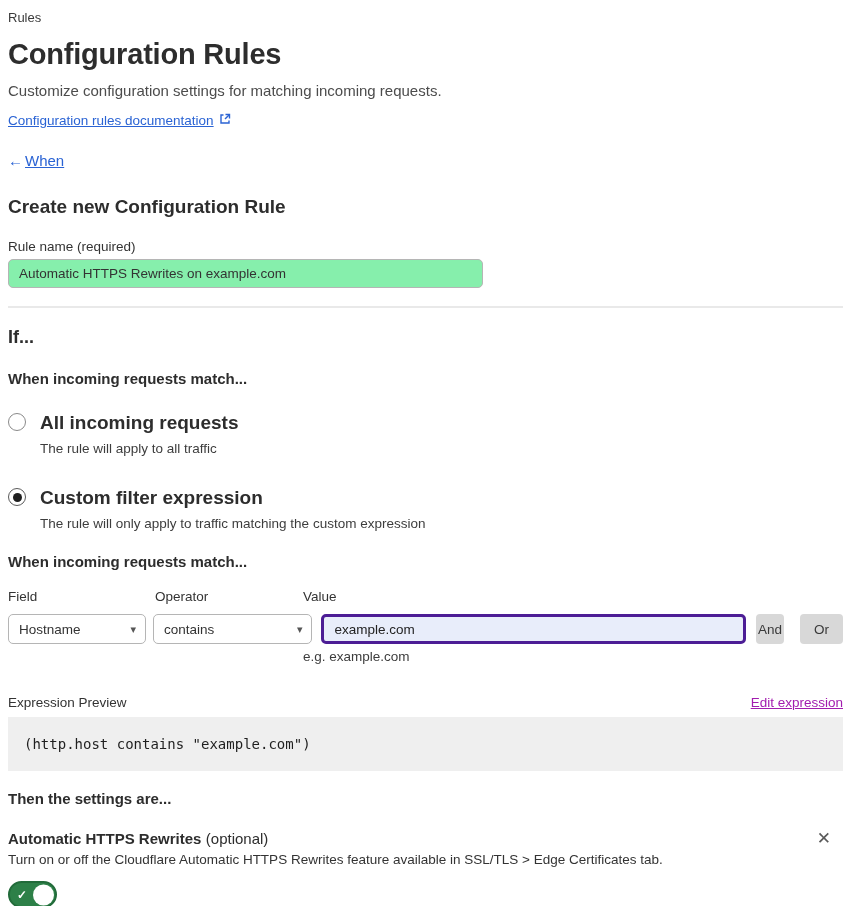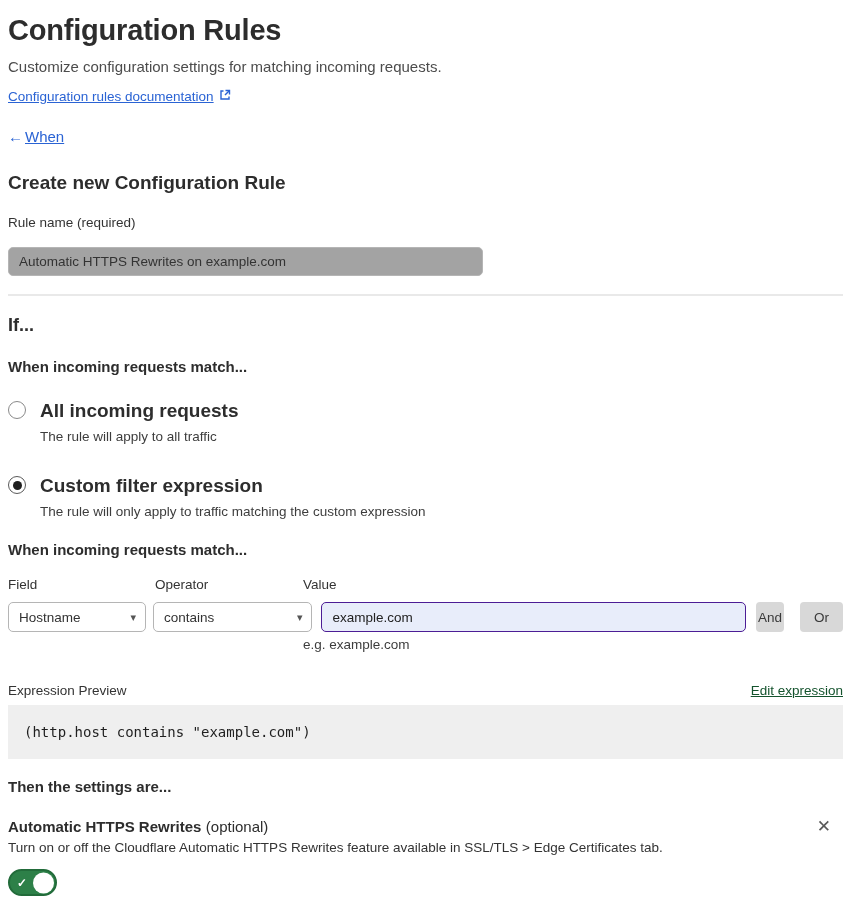--- a/index.html
+++ b/index.html
@@ -5,33 +5,33 @@
   * { margin: 0; padding: 0; box-sizing: border-box; }
   html, body { background: #ffffff; }
   .container {
     width: 852px; height: 906px;
     padding: 10px 9px 0 8px;
     font-family: "Liberation Sans", sans-serif;
     color: #313131;
     overflow: hidden;
   }
   .breadcrumb { font-size: 13px; color: #3a3a3a; }
-  .page-title { font-size: 29px; font-weight: 700; color: #2d2d2d; margin-top: 4px; letter-spacing: -0.2px; }
+  .page-title { font-size: 29px; font-weight: 700; color: #2d2d2d; margin-top: 13px; letter-spacing: -0.2px; }
   .subtitle { font-size: 15px; color: #4c4c4c; margin-top: 11px; }
   .doc-link { display: inline-flex; align-items: center; gap: 5px; margin-top: 14px; font-size: 13.5px; color: #2a63d4; cursor: pointer; }
   .doc-link .link-text { text-decoration: underline; }
   .back-link { display: flex; align-items: center; gap: 2px; margin-top: 23px; font-size: 15px; color: #2a63d4; cursor: pointer; width: fit-content; }
   .back-link .link-text { text-decoration: underline; }
   .form-heading { font-size: 19px; font-weight: 700; color: #2d2d2d; margin-top: 27px; }
   .field-label { font-size: 13.5px; color: #333; margin-top: 21px; }
   .rule-input {
-    display: block; margin-top: 17px; width: 475px; height: 29px;
+    display: block; margin-top: 5px; width: 475px; height: 29px;
     border: 1px solid #b5b5b5; border-radius: 5px;
     font-family: "Liberation Sans", sans-serif; font-size: 13.5px; color: #333;
-    padding: 0 10px; background: #a3a3a3;
+    padding: 0 10px; background: #86efac;
   }
   .helper { font-size: 13.5px; color: #3d3d3d; margin-top: 6px; }
   .divider { height: 2px; background: #e9e9e9; margin-top: 18px; }
   .if-heading { font-size: 18px; font-weight: 700; color: #2d2d2d; margin-top: 19px; }
   .match-heading { font-size: 15px; font-weight: 700; color: #2d2d2d; margin-top: 22px; }
   .radio-option { display: flex; gap: 14px; margin-top: 25px; cursor: pointer; }
   .radio-option.second { margin-top: 31px; }
   .radio {
     width: 18px; height: 18px; flex-shrink: 0; margin-top: 1px;
     border: 1.5px solid #8a8a8a; border-radius: 50%;
@@ -48,35 +48,35 @@
   .select {
     height: 30px; border: 1px solid #b5b5b5; border-radius: 5px; background: #fff;
     display: flex; align-items: center; justify-content: space-between;
     padding: 0 9px 0 10px; font-size: 13.5px; color: #333; cursor: pointer;
   }
   .select-field { width: 140px; margin-right: 7px; }
   .select-operator { width: 162px; margin-right: 9px; }
   .caret { color: #555; font-size: 11px; }
   .value-input {
     width: 432px; height: 30px; margin-right: 10px;
-    background: #e8edfa; border: 1px solid #4c1d95; border-radius: 5px;
+    background: #e8edfa; border: 3px solid #4c1d95; border-radius: 5px;
     font-family: "Liberation Sans", sans-serif; font-size: 13.5px; color: #222;
     padding: 0 10px;
   }
   .conj-btn {
     height: 30px; background: #d8d8d8; border: none; border-radius: 4px;
     font-family: "Liberation Sans", sans-serif; font-size: 13.5px; color: #3a3a3a;
     cursor: pointer;
   }
   .btn-and { width: 28px; margin-right: 16px; text-align: center; }
   .btn-or { width: 44px; }
   .eg-helper { margin-left: 295px; margin-top: 5px; font-size: 13.5px; color: #3d3d3d; }
   .preview-row { display: flex; justify-content: space-between; align-items: baseline; margin-top: 31px; }
   .preview-label { font-size: 13.5px; color: #333; }
-  .edit-link { font-size: 13.5px; color: #14532d; text-decoration: underline; cursor: pointer; }
+  .edit-link { font-size: 13.5px; color: #a21caf; text-decoration: underline; cursor: pointer; }
   .code-box {
     margin-top: 7px; background: #efefef; padding: 19px 16px;
     font-family: "DejaVu Sans Mono", "Liberation Mono", monospace;
     font-size: 14px; color: #1f1f1f;
   }
   .then-heading { font-size: 15px; font-weight: 700; color: #2d2d2d; margin-top: 19px; }
   .setting-header { display: flex; justify-content: space-between; align-items: flex-start; margin-top: 23px; }
   .setting-name { font-size: 15px; font-weight: 700; color: #2d2d2d; }
   .setting-optional { font-weight: 400; }
   .close-icon { font-size: 17px; color: #5a5a5a; cursor: pointer; margin-right: 12px; line-height: 1; }
@@ -92,20 +92,21 @@
   .toggle .knob {
     position: absolute; right: 1px; top: 50%; transform: translateY(-50%);
     width: 21px; height: 21px; background: #fff; border-radius: 50%;
   }
 </style>
 </head>
 <body>
 
 <div class="container">
 
+  <div class="breadcrumb">Rules</div>
   <h1 class="page-title">Configuration Rules</h1>
   <div class="subtitle">Customize configuration settings for matching incoming requests.</div>
 
   <div class="doc-link">
     <span class="link-text">Configuration rules documentation</span>
     <span>
       <svg width="12" height="12" viewBox="0 0 12 12" fill="none" stroke="#2a63d4" stroke-width="1.4">
         <path d="M4.5 2 H2 V10 H10 V7.5"></path>
         <path d="M6.5 1.5 H10.5 V5.5"></path>
         <path d="M10.5 1.5 L6 6"></path>

